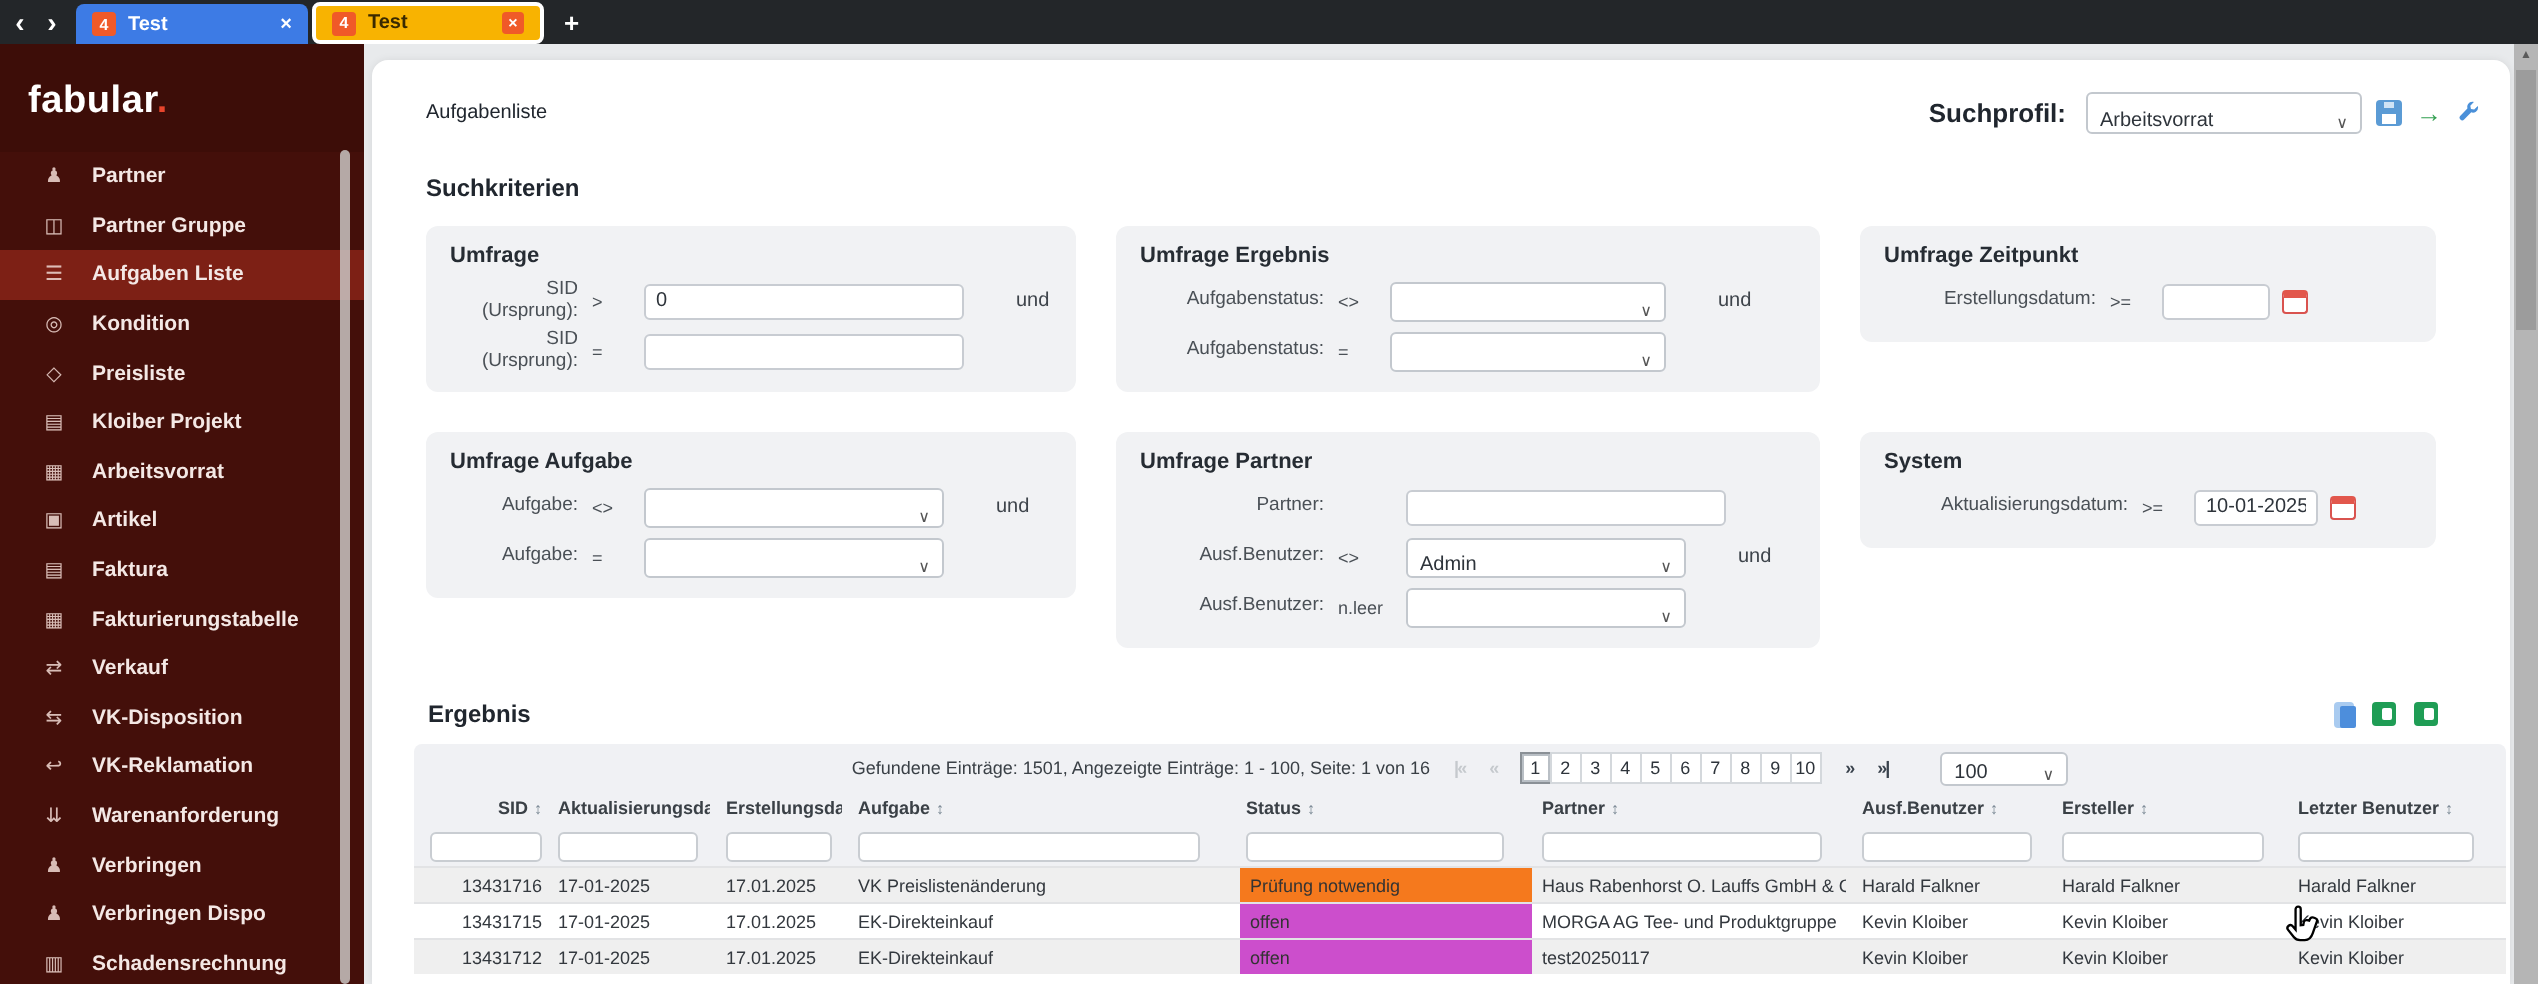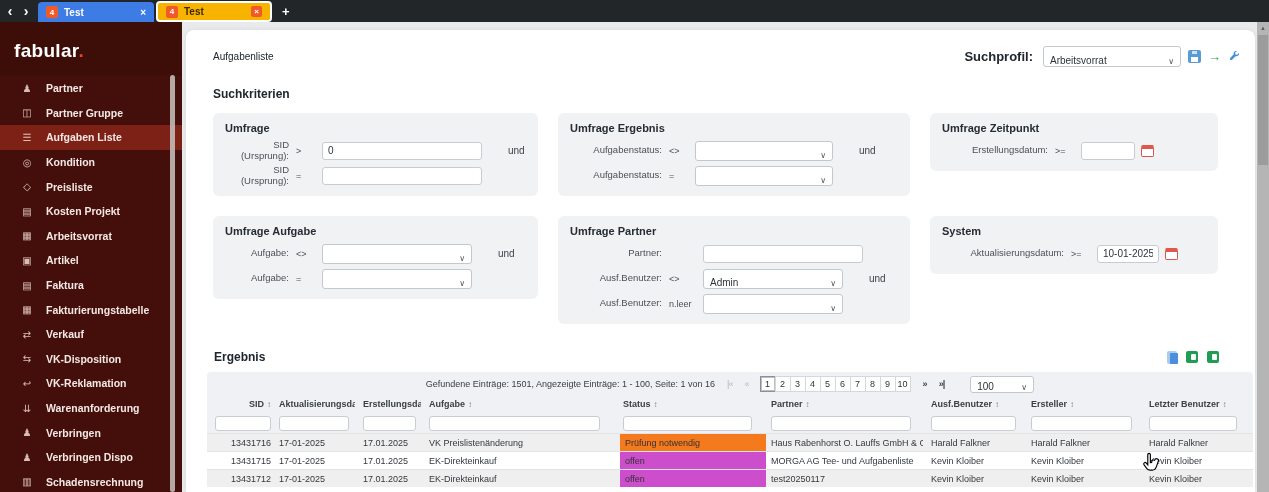--- a/index.html
+++ b/index.html
@@ -150,21 +150,21 @@
         <span class="mlabel">Kondition</span>
       </div>
 
       <div class="mitem">
         <span class="micon">◇</span>
         <span class="mlabel">Preisliste</span>
       </div>
 
       <div class="mitem">
         <span class="micon">▤</span>
-        <span class="mlabel">Kosten Projekt</span>
+        <span class="mlabel">Kloiber Projekt</span>
       </div>
 
       <div class="mitem">
         <span class="micon">▦</span>
         <span class="mlabel">Arbeitsvorrat</span>
       </div>
 
       <div class="mitem">
         <span class="micon">▣</span>
         <span class="mlabel">Artikel</span>
@@ -450,21 +450,21 @@
             <span class="ell">Harald Falkner</span>
             <span class="ell">Harald Falkner</span>
           </div>
 
           <div class="tgrid trow">
             <span class="c-sid">13431715</span>
             <span>17-01-2025</span>
             <span>17.01.2025</span>
             <span class="ell">EK-Direkteinkauf</span>
             <span class="scell ell" style="background-color: rgb(204, 78, 204);">offen</span>
-            <span class="ell">MORGA AG Tee- und Aufgabenliste</span>
+            <span class="ell">MORGA AG Tee- und Produktgruppe</span>
             <span class="ell">Kevin Kloiber</span>
             <span class="ell">Kevin Kloiber</span>
             <span class="ell">Kevin Kloiber</span>
           </div>
 
           <div class="tgrid trow">
             <span class="c-sid">13431712</span>
             <span>17-01-2025</span>
             <span>17.01.2025</span>
             <span class="ell">EK-Direkteinkauf</span>

